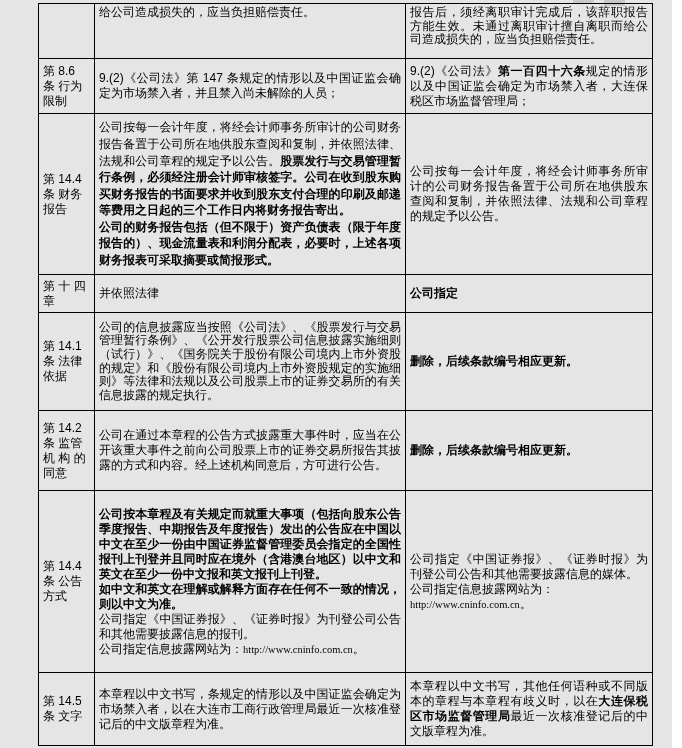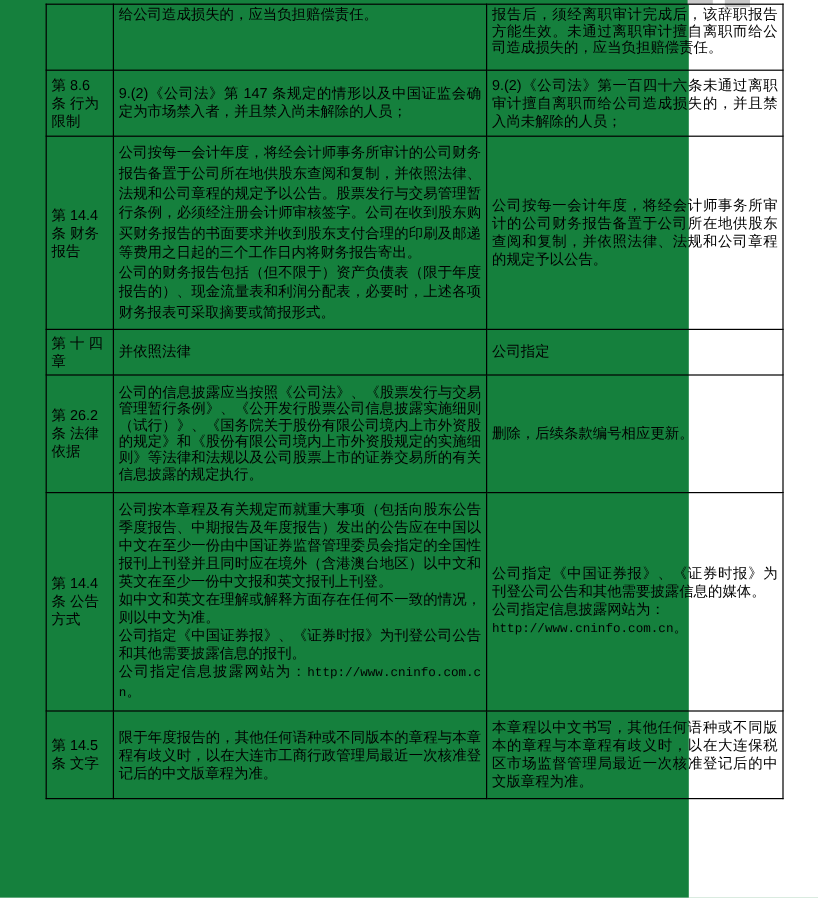--- a/index.html
+++ b/index.html
@@ -1,27 +1,27 @@
 <!DOCTYPE html>
 <html><head>
 <meta charset="utf-8">
 <style>
   html,body{margin:0;padding:0;background:#ffffff;}
   body{width:682px;height:748px;overflow:hidden;font-family:"Liberation Sans",sans-serif;color:#000;}
-  .doc{position:relative;width:574px;height:748px;background:#15803d;}
+  .doc{position:relative;width:672px;height:748px;background:#e5e5e5;}
   .edge-artifact{position:absolute;background:#c9c9c9;}
   .edge-artifact.a1{left:573px;top:0;width:21px;height:4px;}
   .edge-artifact.a2{left:604px;top:0;width:21px;height:6px;}
   table.rev{border-collapse:collapse;position:absolute;left:38px;top:3px;width:614px;table-layout:fixed;}
   col.c1{width:56px;} col.c2{width:311px;} col.c3{width:247px;}
   td{border:1px solid #000;padding:2px 4px;font-size:12px;line-height:15px;vertical-align:middle;word-break:break-all;}
   td.label-cell{white-space:pre-line;line-height:15px;vertical-align:middle;}
   .para{text-align:justify;}
-  .b{font-weight:normal;}
-  .mono{font-family:Liberation Mono, monospace;font-size:10.5px;letter-spacing:0;}
+  .b{font-weight:bold;}
+  .mono{font-family:Liberation Serif, serif;font-size:10.5px;letter-spacing:0;}
   
   tr.r1{height:55px;} tr.r2{height:55px;} tr.r3{height:161px;} tr.r4{height:38px;margin-top:32px;}
   tr.r5{height:98px;} tr.r6{height:80px;} tr.r7{height:182px;} tr.r8{height:73px;}
   tr.r1 td{vertical-align:top;line-height:13.5px;}
   tr.r3 td.middle{line-height:16.6px;}
   tr.r5 td.middle{line-height:13.6px;}
 </style>
 </head>
 <body>
 
@@ -45,21 +45,21 @@
           </td>
         </tr>
         <tr class="r2">
           <td class="label-cell">第  8.6
 条 行为
 限制</td>
           <td class="text-cell middle">
             <div class="para"><span>9.(2)《公司法》第 147 条规定的情形以及中国证监会确定为市场禁入者，并且禁入尚未解除的人员；</span></div>
           </td>
           <td class="text-cell right">
-            <div class="para"><span>9.(2)《公司法》</span><span class="b">第一百四十六条</span><span>未通过离职审计擅自离职而给公司造成损失的，并且禁入尚未解除的人员；</span></div>
+            <div class="para"><span>9.(2)《公司法》</span><span class="b">第一百四十六条</span><span>规定的情形以及中国证监会确定为市场禁入者，大连保税区市场监督管理局；</span></div>
           </td>
         </tr>
         <tr class="r3">
           <td class="label-cell">第 14.4
 条 财务
 报告</td>
           <td class="text-cell middle">
             <div class="para"><span>公司按每一会计年度，将经会计师事务所审计的公司财务报告备置于公司所在地供股东查阅和复制，并依照法律、法规和公司章程的规定予以公告。</span><span class="b">股票发行与交易管理暂行条例，必须经注册会计师审核签字。公司在收到股东购买财务报告的书面要求并收到股东支付合理的印刷及邮递等费用之日起的三个工作日内将财务报告寄出。</span></div>
             <div class="para"><span class="b">公司的财务报告包括（但不限于）资产负债表（限于年度报告的）、现金流量表和利润分配表，必要时，上述各项财务报表可采取摘要或简报形式。</span></div>
           </td>
@@ -71,25 +71,37 @@
           <td class="label-cell">第 十 四
 章</td>
           <td class="text-cell middle">
             <div class="para"><span>并依照法律</span></div>
           </td>
           <td class="text-cell right">
             <div class="para"><span class="b">公司指定</span></div>
           </td>
         </tr>
         <tr class="r5">
-          <td class="label-cell">第 26.2
+          <td class="label-cell">第 14.1
 条 法律
 依据</td>
           <td class="text-cell middle">
             <div class="para"><span>公司的信息披露应当按照《公司法》、《股票发行与交易管理暂行条例》、《公开发行股票公司信息披露实施细则（试行）》、《国务院关于股份有限公司境内上市外资股的规定》和《股份有限公司境内上市外资股规定的实施细则》等法律和法规以及公司股票上市的证券交易所的有关信息披露的规定执行。</span></div>
+          </td>
+          <td class="text-cell right">
+            <div class="para"><span class="b">删除，后续条款编号相应更新。</span></div>
+          </td>
+        </tr>
+        <tr class="r6">
+          <td class="label-cell">第 14.2
+条 监管
+机 构 的
+同意</td>
+          <td class="text-cell middle">
+            <div class="para"><span>公司在通过本章程的公告方式披露重大事件时，应当在公开该重大事件之前向公司股票上市的证券交易所报告其披露的方式和内容。经上述机构同意后，方可进行公告。</span></div>
           </td>
           <td class="text-cell right">
             <div class="para"><span class="b">删除，后续条款编号相应更新。</span></div>
           </td>
         </tr>
         <tr class="r7">
           <td class="label-cell">第 14.4
 条 公告
 方式</td>
           <td class="text-cell middle">
@@ -101,21 +113,21 @@
           <td class="text-cell right">
             <div class="para"><span>公司指定《中国证券报》、《证券时报》为刊登公司公告和其他需要披露信息的媒体。</span></div>
             <div class="para"><span>公司指定信息披露网站为：</span></div>
             <div class="para"><span class="mono">http://www.cninfo.com.cn</span><span>。</span></div>
           </td>
         </tr>
         <tr class="r8">
           <td class="label-cell">第 14.5
 条 文字</td>
           <td class="text-cell middle">
-            <div class="para"><span>限于年度报告的，其他任何语种或不同版本的章程与本章程有歧义时，以在大连市工商行政管理局最近一次核准登记后的中文版章程为准。</span></div>
+            <div class="para"><span>本章程以中文书写，条规定的情形以及中国证监会确定为市场禁入者，以在大连市工商行政管理局最近一次核准登记后的中文版章程为准。</span></div>
           </td>
           <td class="text-cell right">
             <div class="para"><span>本章程以中文书写，其他任何语种或不同版本的章程与本章程有歧义时，以在</span><span class="b">大连保税区市场监督管理局</span><span>最近一次核准登记后的中文版章程为准。</span></div>
           </td>
         </tr>
       </tbody>
   </table>
 </div>
 
 </body></html>

